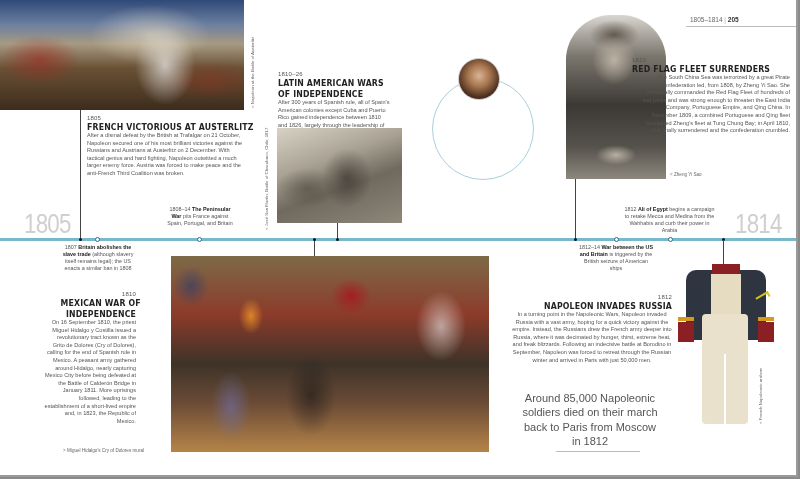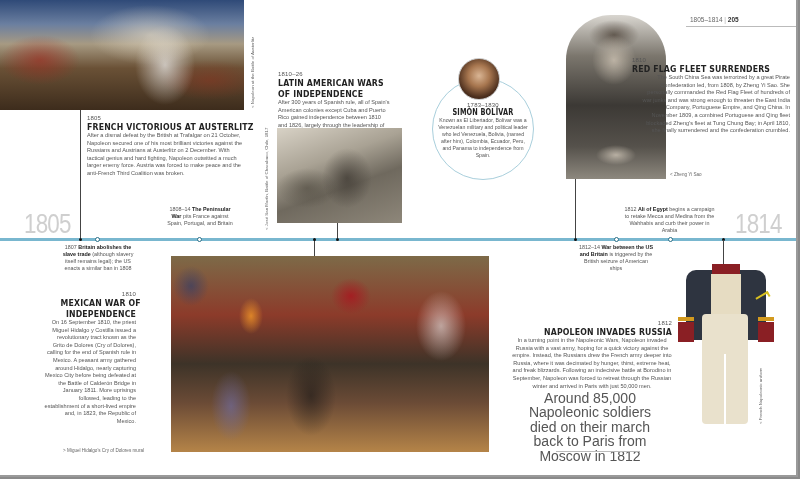--- a/index.html
+++ b/index.html
@@ -66,21 +66,21 @@
   .u-pants { position:absolute; left: 24px; top: 52px; width: 46px; height: 110px; background: #e9e1cc; border-radius: 4px; }
   .u-pants::after { content:""; position:absolute; left: 22px; top: 40px; width: 2px; height: 70px; background: #fff; }
 
   
   .tl-line { position: absolute; left: 0; top: 238px; width: 798px; height: 3px; background: #79b7cf; }
   .big-year { position: absolute; font-size: 28px; color: #cfcfcf; font-weight: normal; letter-spacing: -1px; transform: scaleX(0.8); transform-origin: left top; }
   .dot { position: absolute; width: 5px; height: 5px; border-radius: 50%; border: 1px solid #2a6e86; background: #fff; top: 237px; }
   .tick { position: absolute; width: 1px; background: #444; }
   .tick-dot { position: absolute; width: 3px; height: 3px; background: #111; border-radius: 50%; top: 238px; }
 
-  .quote { position:absolute; left: 520px; top: 391px; width: 140px; text-align: center; font-size: 14px; line-height: 14.4px; color: #555; }
+  .quote { position:absolute; left: 520px; top: 391px; width: 140px; text-align: center; font-size: 11px; line-height: 14.4px; color: #555; }
   .quote-rule { position:absolute; left: 556px; top: 451px; width: 84px; height: 1px; background: #bbb; }
 </style>
 </head>
 <body>
 
 <div class="page">
 
   <div class="hdr">
     <span>1805–1814</span>
     <span style="color:#aaa;"> | </span>
@@ -108,25 +108,20 @@
   </div>
 
   <div class="abs vcap" style="left:264px; top:230px;">
     <span>&lt; </span><span>José San Martín, Battle of Chacabuco, Chile, 1817</span>
   </div>
   <div class="abs img-etching"></div>
   <div class="tick" style="left:337px; top:223px; height:16px;"></div>
 
   <div class="abs bolivar-circle"></div>
   <div class="abs bolivar-portrait"></div>
-  <div class="abs" style="left:438px; top:102px; width:90px; text-align:center;">
-    <div class="date">1783–1830</div>
-    <div class="headline" style="transform-origin:center top; font-size:8px; line-height:9px;">Simón Bolívar</div>
-    <div class="body" style="font-size:5.2px; line-height:7px;">Known as El Libertador, Bolívar was a Venezuelan military and political leader who led Venezuela, Bolivia, (named after him), Colombia, Ecuador, Peru, and Panama to independence from Spain.</div>
-  </div>
 
   <div class="abs img-zheng"></div>
   <div class="tick" style="left:575px; top:179px; height:60px;"></div>
   <div class="abs caption" style="left:670px; top:172px;">
     <span>&lt; </span><span>Zheng Yi Sao</span>
   </div>
   <div class="abs" style="left:632px; top:57px; width:158px;">
     <div class="date">1810</div>
     <div class="headline">Red Flag Fleet Surrenders</div>
     <div class="body" style="text-align:right; padding-left:8px;">The South China Sea was terrorized by a great Pirate Confederation led, from 1808, by Zheng Yi Sao. She personally commanded the Red Flag Fleet of hundreds of war junks and was strong enough to threaten the East India Company, Portuguese Empire, and Qing China. In November 1809, a combined Portuguese and Qing fleet blockaded Zheng's fleet at Tung Chung Bay; in April 1810, she finally surrendered and the confederation crumbled.</div>
@@ -177,21 +172,21 @@
     <div class="headline right">Mexican War of</div>
     <div class="headline right">Independence</div>
     <div class="body">On 16 September 1810, the priest Miguel Hidalgo y Costilla issued a revolutionary tract known as the Grito de Dolores (Cry of Dolores), calling for the end of Spanish rule in Mexico. A peasant army gathered around Hidalgo, nearly capturing Mexico City before being defeated at the Battle of Calderón Bridge in January 1811. More uprisings followed, leading to the establishment of a short-lived empire and, in 1823, the Republic of Mexico.</div>
   </div>
   <div class="abs caption" style="left:58px; top:448px; width:86px; text-align:right;">
     <span>&gt; </span><span>Miguel Hidalgo's Cry of Dolores mural</span>
   </div>
 
   <div class="abs img-mural"></div>
 
-  <div class="abs" style="left:512px; top:294px; width:160px; text-align:right;margin-top:26px;">
+  <div class="abs" style="left:512px; top:294px; width:160px; text-align:right;">
     <div class="date">1812</div>
     <div class="headline right">Napoleon Invades Russia</div>
     <div class="body" style="text-align:center;">In a turning point in the Napoleonic Wars, Napoleon invaded Russia with a vast army, hoping for a quick victory against the empire. Instead, the Russians drew the French army deeper into Russia, where it was decimated by hunger, thirst, extreme heat, and freak blizzards. Following an indecisive battle at Borodino in September, Napoleon was forced to retreat through the Russian winter and arrived in Paris with just 50,000 men.</div>
   </div>
 
   <div class="abs uniform">
     <div class="u-coat"></div>
     <div class="u-stripe-l"></div>
       <div class="u-stripe-r"></div>
     <div class="u-cuff-l"></div>

